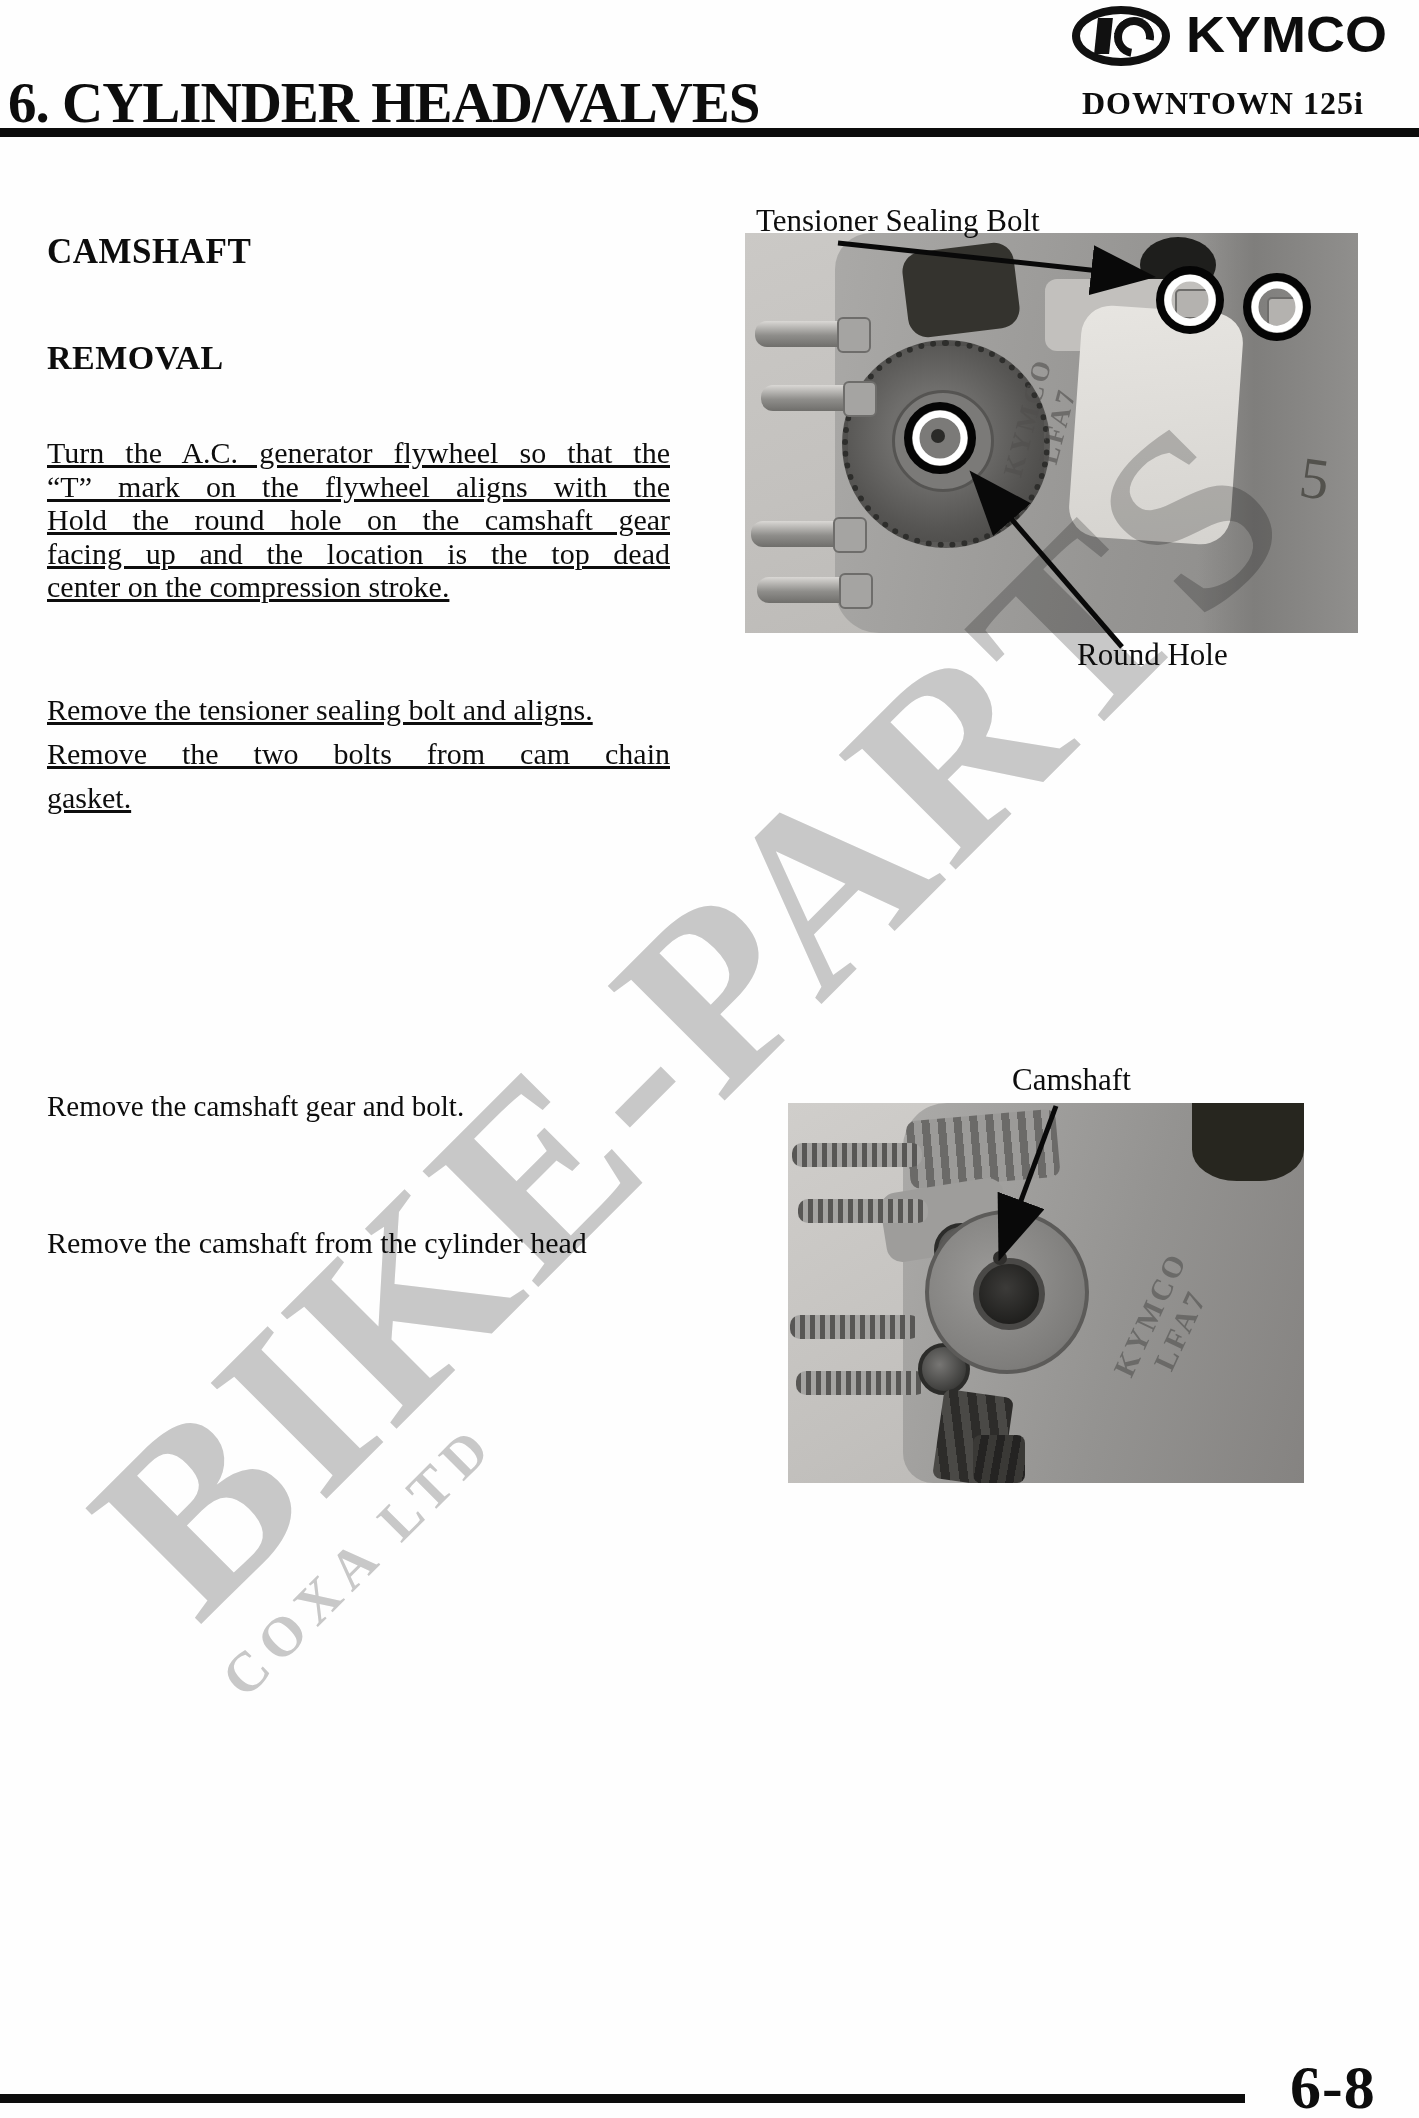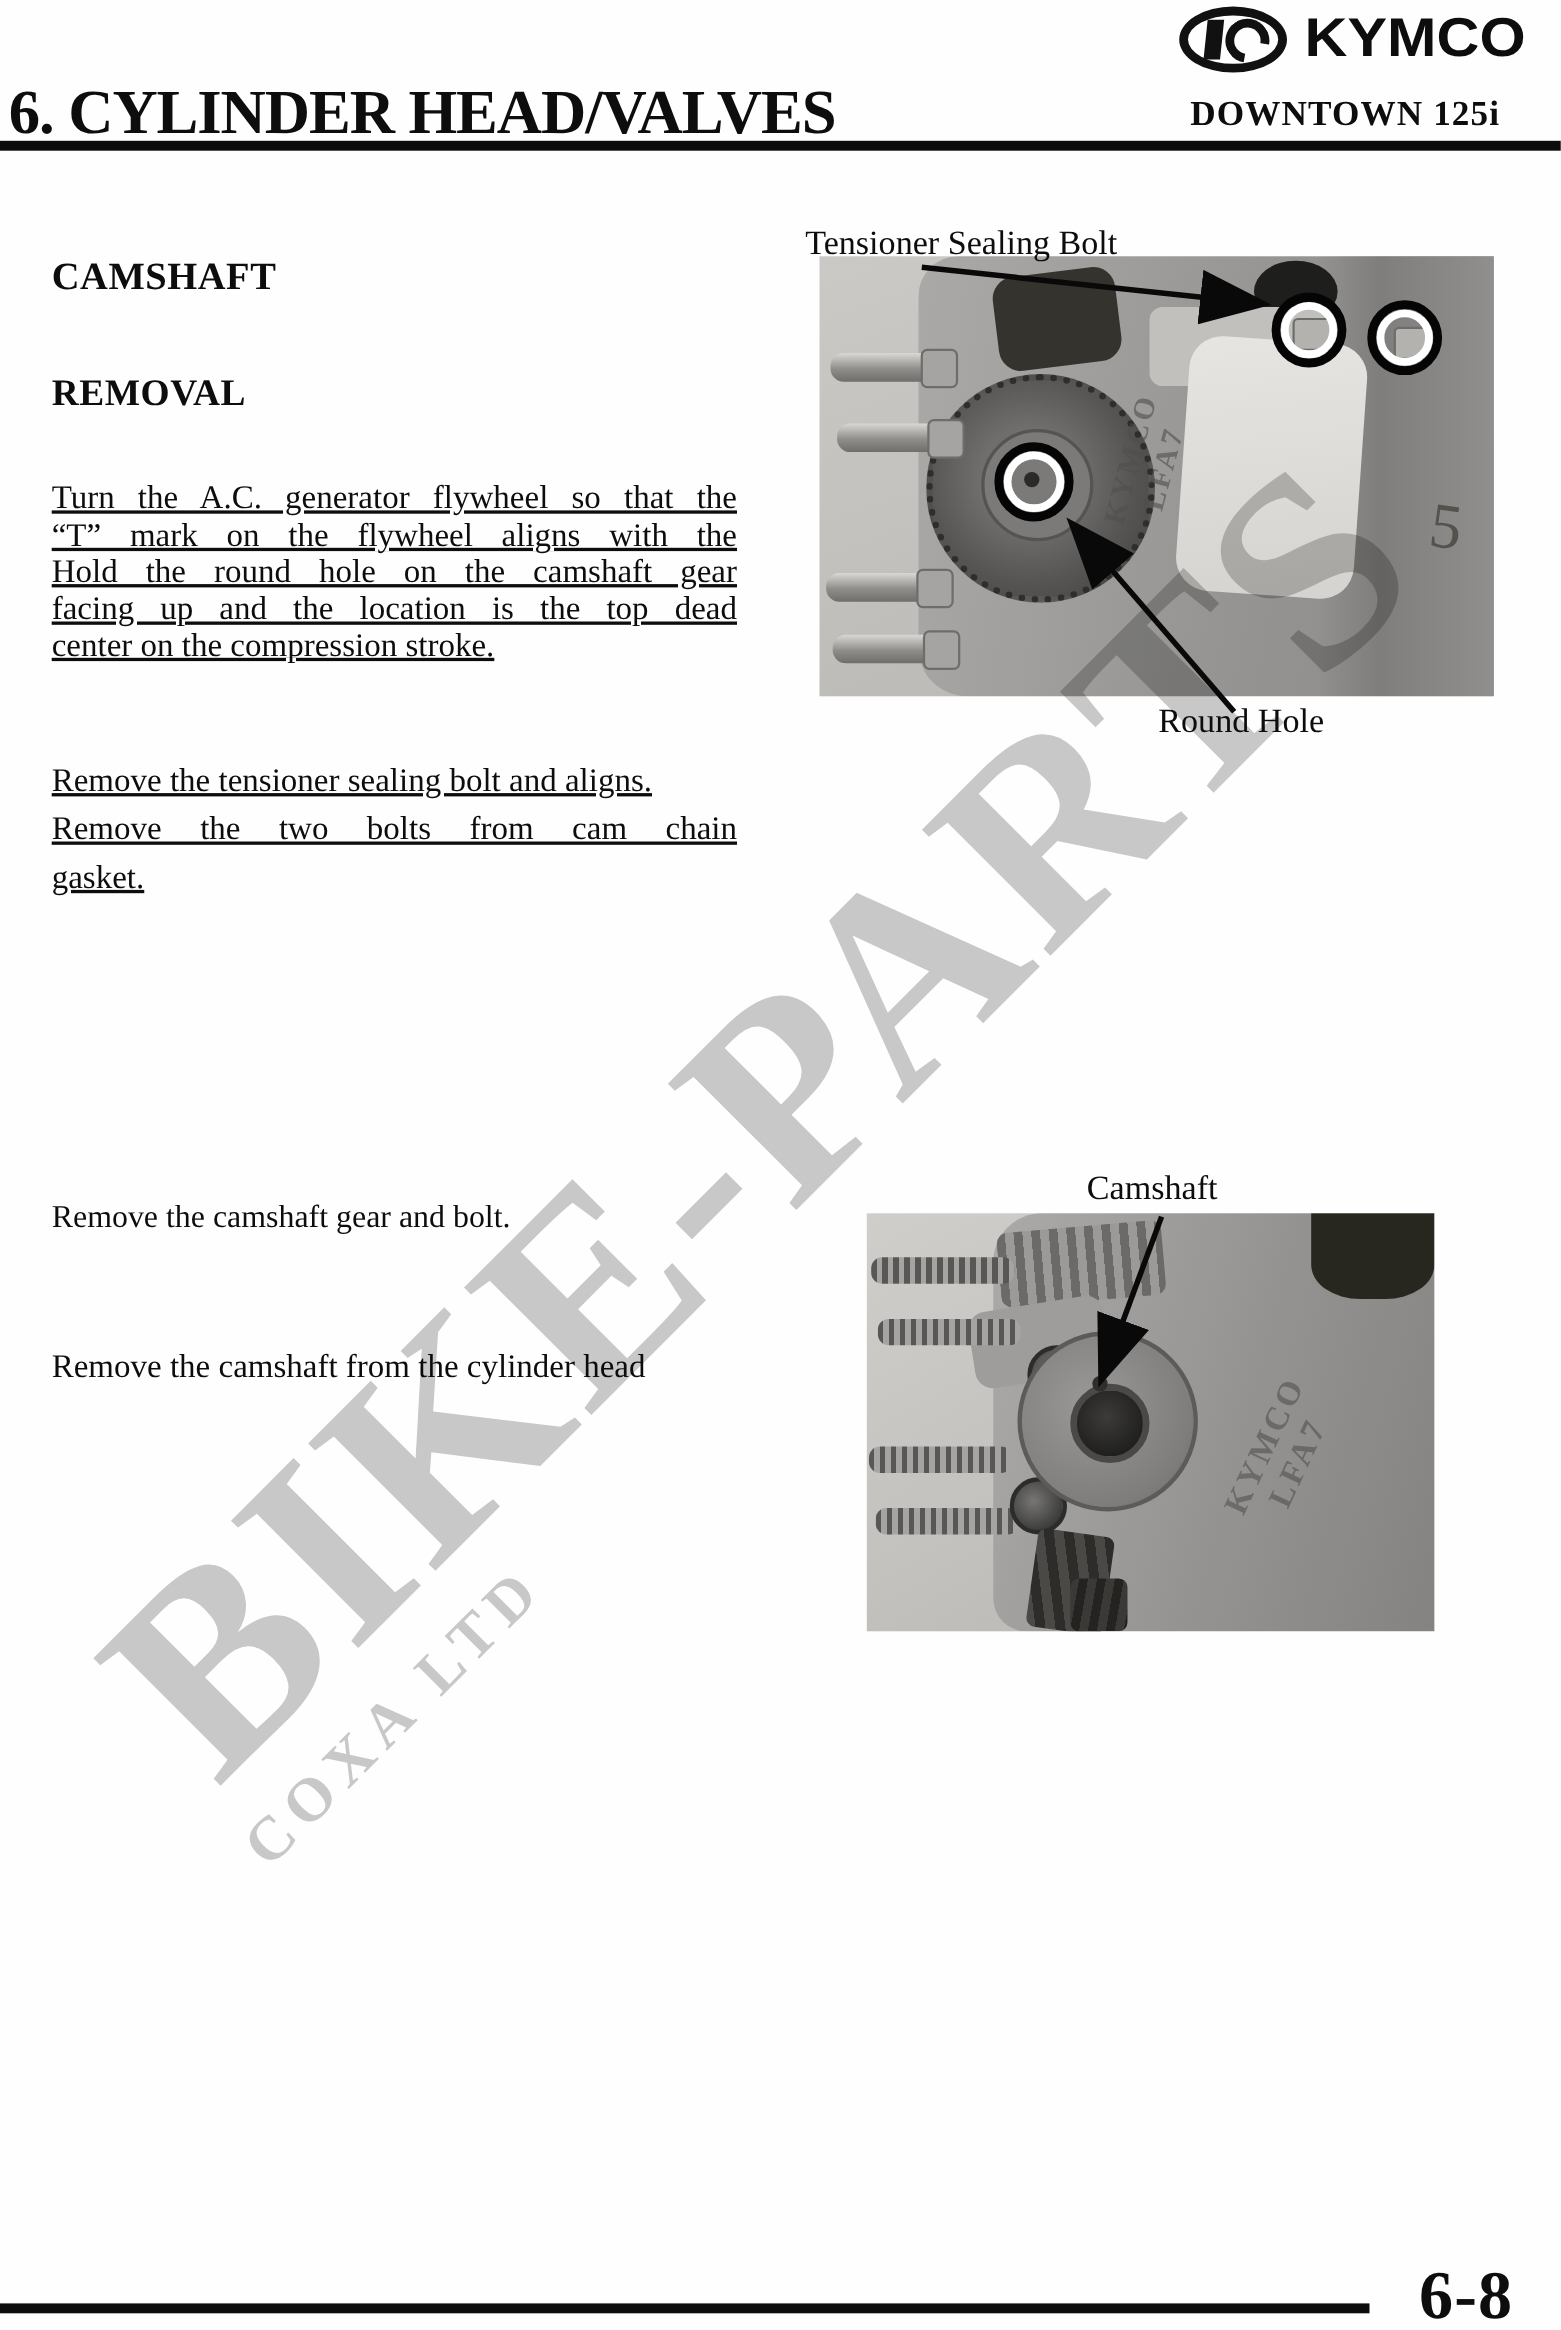--- a/index.html
+++ b/index.html
@@ -22,21 +22,21 @@
   .h-section{left:47px;top:232px;font-size:35px;font-weight:bold;letter-spacing:.5px;}
   .h-subsection{left:47px;top:339px;font-size:34px;font-weight:bold;letter-spacing:.5px;}
   .para{left:47px;width:623px;font-size:30px;text-decoration:underline;}
   .para1{top:436px;line-height:33.6px;}
   .para2{top:688px;line-height:44px;}
   .para .jl{text-align:justify;text-align-last:justify;}
   .line3{left:47px;top:1090px;font-size:29px;white-space:nowrap;}
   .line4{left:47px;top:1226px;font-size:30px;white-space:nowrap;}
 
   
-  .fig-label{font-size:31px;white-space:nowrap;z-index:30;}
+  .fig-label{font-size:31px;white-space:nowrap;z-index:30;margin-left:24px;}
   .lbl-tensioner{left:732px;top:203px;}
   .lbl-roundhole{left:1053px;top:637px;}
   .lbl-camshaft{left:988px;top:1062px;}
 
   
   .photo{overflow:hidden;z-index:5;}
   .photo1{left:745px;top:233px;width:613px;height:400px;background:linear-gradient(160deg,#cbc9c6 0%,#c3c1be 45%,#b7b5b2 100%);}
   .photo2{left:788px;top:1103px;width:516px;height:380px;background:linear-gradient(150deg,#d0cecb 0%,#c2c0bd 55%,#b5b3b0 100%);}
   .photo .abs{position:absolute;}
 

